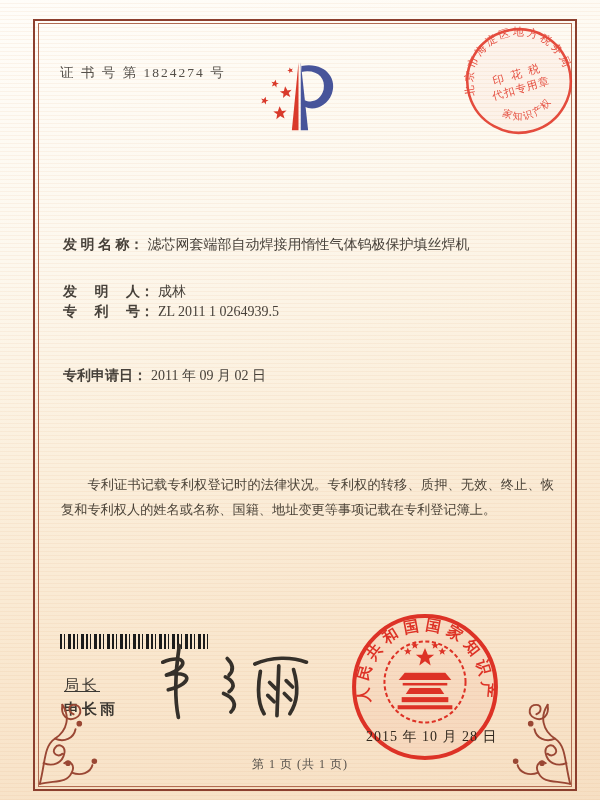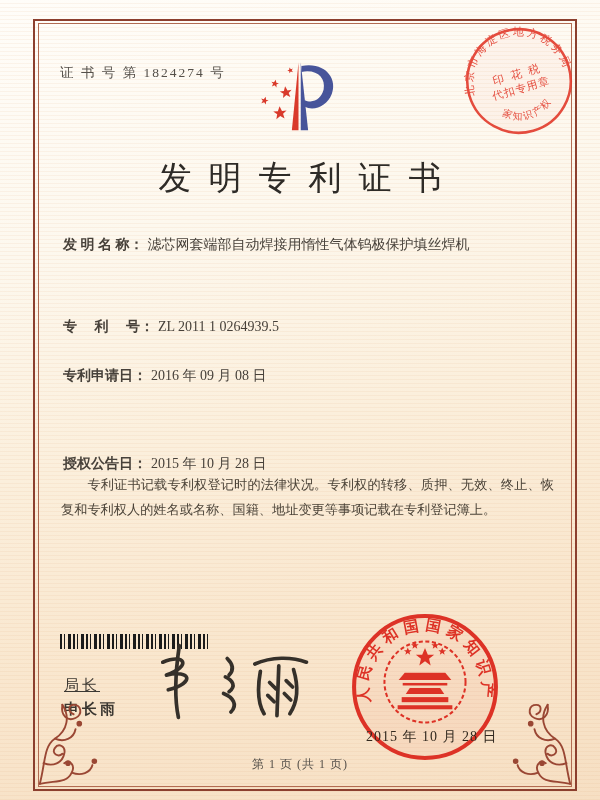--- a/index.html
+++ b/index.html
@@ -11,21 +11,21 @@
   .frame{position:absolute;left:33px;top:19px;right:23px;bottom:9px;border:2px solid #8c3f2e;}
   .frame-inner{position:absolute;left:38px;top:23px;right:28px;bottom:13px;border:1px solid #b26b52;}
   .cert-no{position:absolute;left:60px;top:64px;font-size:13.5px;letter-spacing:2px;color:#55504a;white-space:pre;}
   .logo{position:absolute;left:252px;top:55px;}
   .tax-stamp{position:absolute;left:458px;top:20px;transform:rotate(-16deg);opacity:0.9;}
   .title{position:absolute;left:0;top:156px;width:100%;text-align:center;font-size:33px;
          letter-spacing:17px;padding-left:17px;box-sizing:border-box;color:#2e2b27;font-weight:500;}
   .field{position:absolute;left:63px;right:44px;font-size:14px;color:#47413a;}
   .fl{white-space:pre;font-weight:bold;}
   .fv{margin-left:4px;}
-  .f1{top:236px}.f2{top:283px}.f3{top:318px}.f4{top:367px}.f5{top:411px}.f6{top:455px}
+  .f1{top:236px}.f2{top:283px}.f3{top:303px}.f4{top:367px}.f5{top:411px}.f6{top:455px}
   .paras{position:absolute;left:61px;right:46px;top:472px;color:#4b4338;}
   .paras p{margin:0;font-size:13.2px;line-height:25px;text-indent:2em;text-align:justify;}
   .barcode{position:absolute;left:60px;top:634px;width:150px;height:15px;
            background:repeating-linear-gradient(90deg,
              #1b1b1b 0px,#1b1b1b 2px, rgba(0,0,0,0) 2px, rgba(0,0,0,0) 4px,
              #1b1b1b 4px,#1b1b1b 5px, rgba(0,0,0,0) 5px, rgba(0,0,0,0) 8px,
              #1b1b1b 8px,#1b1b1b 11px, rgba(0,0,0,0) 11px, rgba(0,0,0,0) 13px);}
   .director-title{position:absolute;left:64px;top:676px;font-size:15px;color:#3c3832;letter-spacing:3px;text-decoration:underline;}
   .director-name{position:absolute;left:64px;top:700px;font-size:15px;color:#3c3832;letter-spacing:3px;font-weight:bold;}
   .signature{position:absolute;left:148px;top:638px;}
@@ -73,33 +73,32 @@
     <text font-size="10.5" fill="#e23a2b" letter-spacing="2.5" text-anchor="middle" font-family="'Liberation Serif','DejaVu Serif',serif">
       <textPath href="#taxArcTop" startOffset="50%">北京市海淀区地方税务局</textPath>
     </text>
     <text font-size="9.5" fill="#e23a2b" letter-spacing="1.5" text-anchor="middle" font-family="'Liberation Serif','DejaVu Serif',serif">
       <textPath href="#taxArcBottom" startOffset="50%">国家知识产权局</textPath>
     </text>
     <text x="59" y="56" font-size="11" fill="#e23a2b" text-anchor="middle" letter-spacing="2">印 花 税</text>
     <text x="59" y="70" font-size="10.5" fill="#e23a2b" text-anchor="middle" letter-spacing="1">代扣专用章</text>
   </svg>
 
-  <div class="title">发明专利证书</div>
 
   <div class="field f1">
     <span class="fl">发 明 名 称：</span><span class="fv">滤芯网套端部自动焊接用惰性气体钨极保护填丝焊机</span>
+  </div>
+  <div class="field f2">
+    <span class="fl">发　 明 　人：</span><span class="fv">成林</span>
   </div>
   <div class="field f3">
     <span class="fl">专　 利 　号：</span><span class="fv">ZL 2011 1 0264939.5</span>
   </div>
   <div class="field f4">
-    <span class="fl">专利申请日：</span><span class="fv">2016 年 09 月 08 日</span>
-  </div>
-  <div class="field f6">
-    <span class="fl">授权公告日：</span><span class="fv">2015 年 10 月 28 日</span>
+    <span class="fl">专利申请日：</span><span class="fv">2011 年 09 月 02 日</span>
   </div>
 
   <div class="paras">
     <p>专利证书记载专利权登记时的法律状况。专利权的转移、质押、无效、终止、恢复和专利权人的姓名或名称、国籍、地址变更等事项记载在专利登记簿上。</p>
   </div>
 
   <div class="barcode"></div>
 
   <div class="director-title">局长</div>
   <div class="director-name">申长雨</div>

